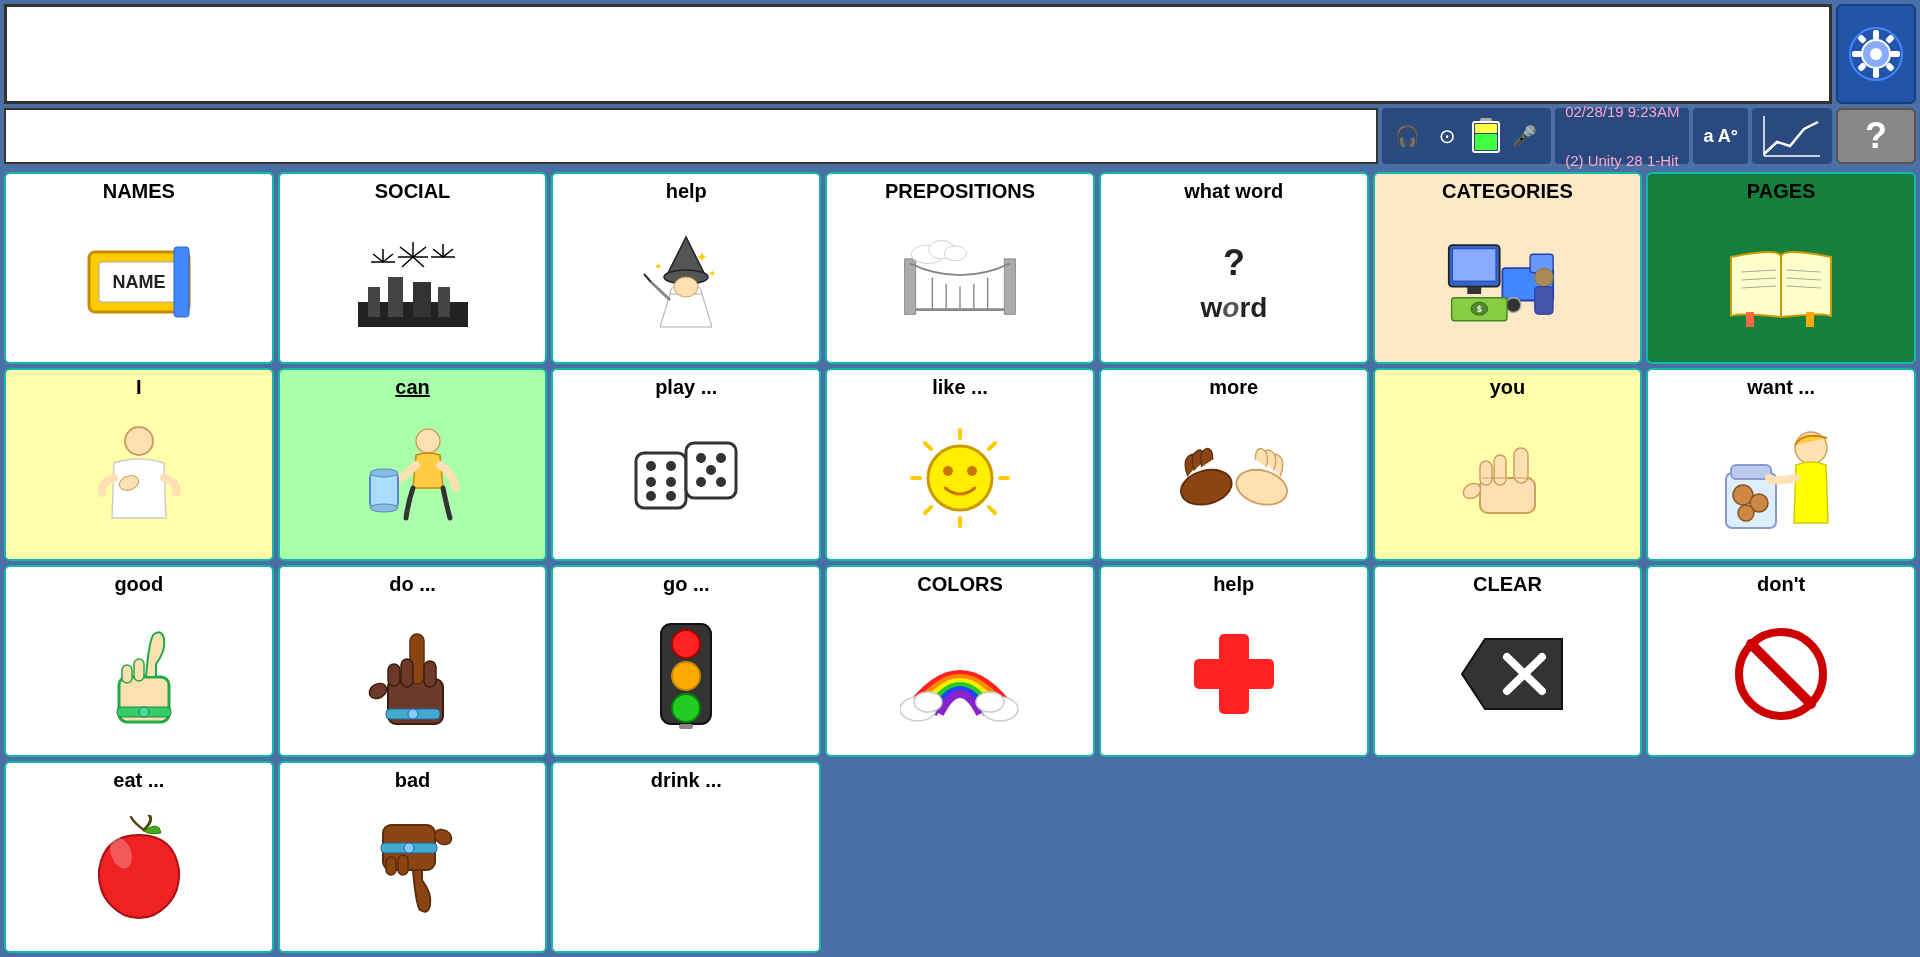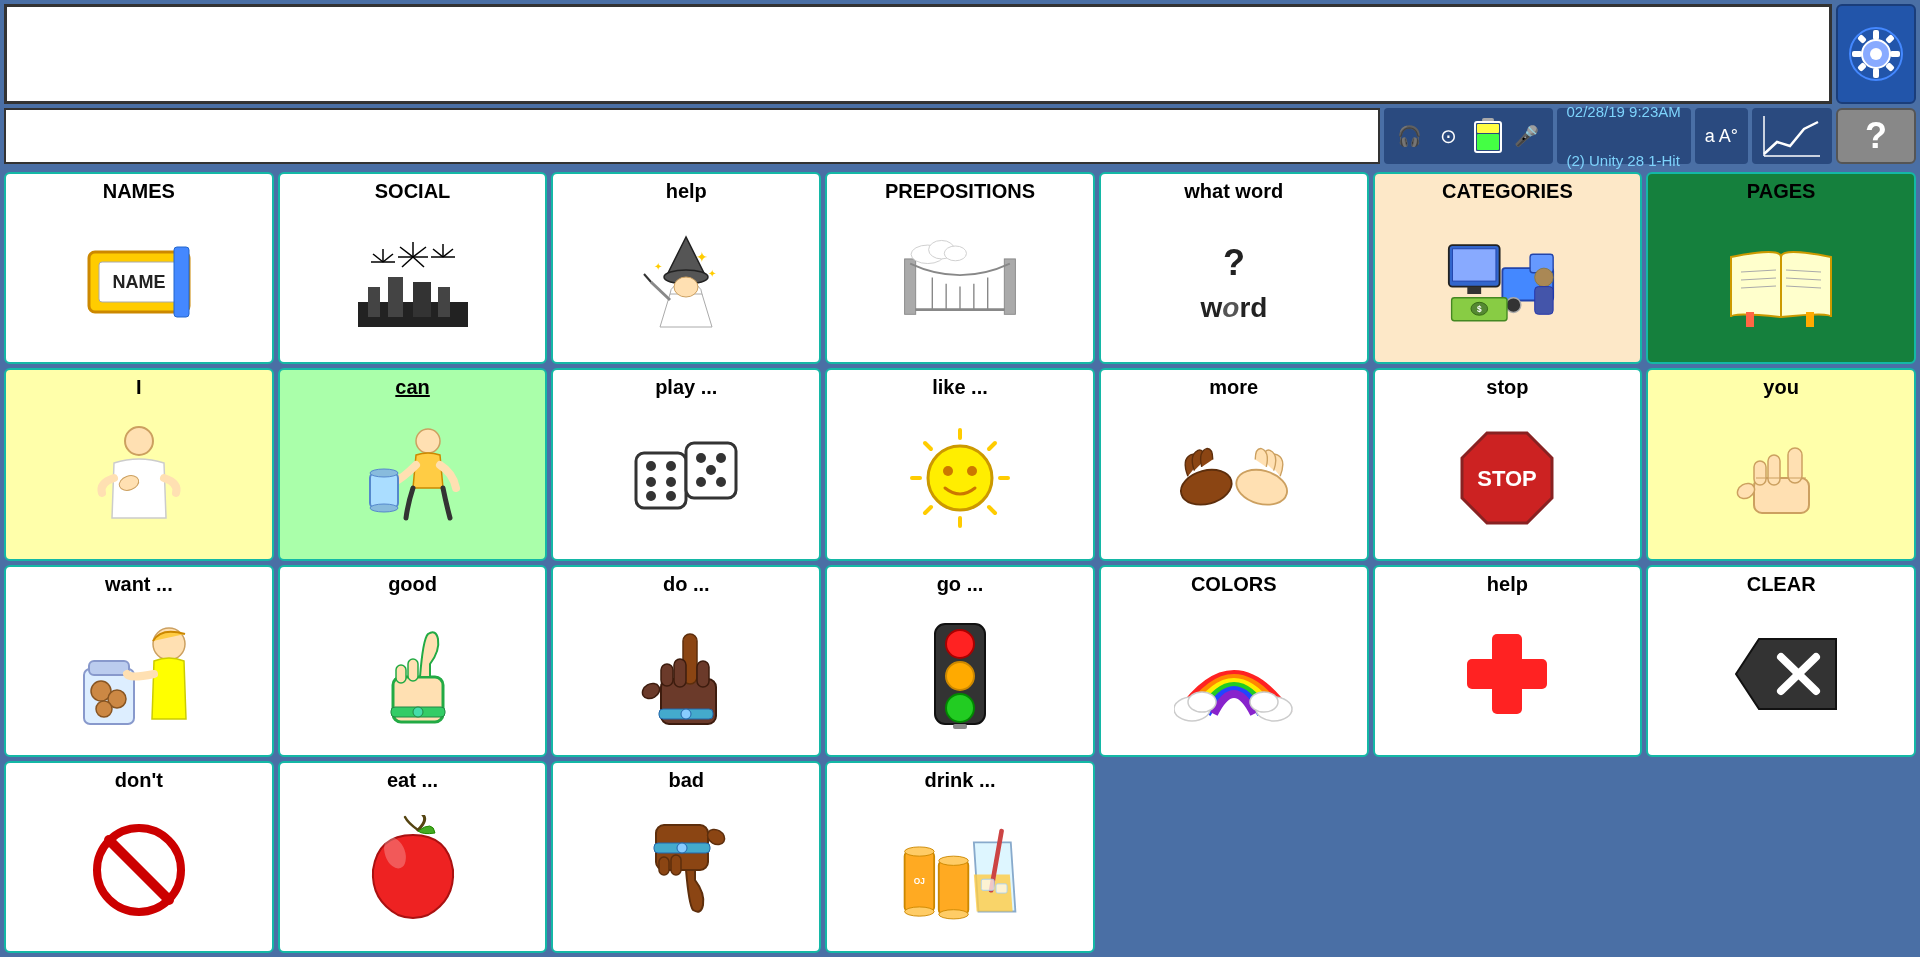--- a/index.html
+++ b/index.html
@@ -72,41 +72,41 @@
       height: 36px;
       display: flex;
       align-items: center;
       justify-content: center;
       color: white;
       font-size: 20px;
     }
 
     .datetime-block {
       background: #2a4a7f;
-      color: #7dd3fc;
+      color: #f9a8d4;
       font-size: 15px;
       padding: 4px 10px;
       display: flex;
       flex-direction: column;
       justify-content: center;
       border-radius: 4px;
       line-height: 1.4;
       gap: 28px;
     }
 
     .font-size-block {
       background: #2a4a7f;
       color: white;
       font-size: 18px;
       padding: 4px 10px;
       display: flex;
       align-items: center;
       justify-content: center;
       border-radius: 4px;
-      font-weight: normal;
+      font-weight: bold;
     }
 
     .graph-block {
       background: #2a4a7f;
       padding: 4px 8px;
       display: flex;
       align-items: center;
       justify-content: center;
       border-radius: 4px;
       width: 80px;
@@ -493,30 +493,20 @@
         <path d="M30,28 Q26,11 36,8 Q42,8 42,20" fill="#8B4513" stroke="#5D2E0C" stroke-width="1.5"></path>
 
         <ellipse cx="95" cy="50" rx="28" ry="18" fill="#ffe0b2" stroke="#cca060" stroke-width="2" transform="rotate(15,95,50)"></ellipse>
         <path d="M115,38 Q122,20 112,15 Q105,12 102,22" fill="#ffe0b2" stroke="#cca060" stroke-width="1.5"></path>
         <path d="M108,32 Q114,15 104,10 Q98,8 96,20" fill="#ffe0b2" stroke="#cca060" stroke-width="1.5"></path>
         <path d="M100,28 Q104,11 94,8 Q88,8 88,20" fill="#ffe0b2" stroke="#cca060" stroke-width="1.5"></path>
       </svg>
     </div>
   </div>
 
-  <div class="cell">
-    <div class="label-top">stop</div>
-    <div class="cell-img-area">
-
-      <svg width="100" height="100" viewBox="0 0 100 100">
-        <polygon points="30,5 70,5 95,30 95,70 70,95 30,95 5,70 5,30" fill="#cc2222" stroke="#882222" stroke-width="3"></polygon>
-        <text x="50" y="58" text-anchor="middle" font-size="22" font-weight="bold" fill="white">STOP</text>
-      </svg>
-    </div>
-  </div>
 
   <div class="cell cell-yellow">
     <div class="label-top">you</div>
     <div class="cell-img-area">
       <svg width="90" height="110" viewBox="0 0 90 110">
 
         <rect x="18" y="55" width="55" height="35" rx="8" fill="#ffe0b2" stroke="#cca060" stroke-width="2"></rect>
 
         <rect x="52" y="25" width="14" height="35" rx="7" fill="#ffe0b2" stroke="#cca060" stroke-width="1.5"></rect>
 
@@ -697,39 +687,17 @@
         <rect x="13" y="28" width="56" height="10" rx="4" fill="#44aacc" stroke="#2266aa" stroke-width="1"></rect>
         <circle cx="41" cy="33" r="5" fill="#88ccff" stroke="#2266aa" stroke-width="1"></circle>
 
         <ellipse cx="75" cy="22" rx="9" ry="7" fill="#8B4513" stroke="#5D2E0C" stroke-width="1.5" transform="rotate(30,75,22)"></ellipse>
       </svg>
     </div>
   </div>
 
   <div class="cell">
     <div class="label-top">drink ...</div>
-    <div class="cell-img-area">
-
-      <svg width="130" height="100" viewBox="0 0 130 100">
-
-        <rect x="5" y="30" width="32" height="65" rx="5" fill="#ffaa22" stroke="#cc8800" stroke-width="2"></rect>
-        <ellipse cx="21" cy="30" rx="16" ry="5" fill="#ffcc66" stroke="#cc8800" stroke-width="1"></ellipse>
-        <ellipse cx="21" cy="95" rx="16" ry="5" fill="#ffcc66" stroke="#cc8800" stroke-width="1"></ellipse>
-        <text x="21" y="65" text-anchor="middle" font-size="9" fill="white" font-weight="bold">OJ</text>
-
-        <rect x="42" y="40" width="32" height="58" rx="5" fill="#ffaa22" stroke="#cc8800" stroke-width="2"></rect>
-        <ellipse cx="58" cy="40" rx="16" ry="5" fill="#ffcc66" stroke="#cc8800" stroke-width="1"></ellipse>
-        <ellipse cx="58" cy="98" rx="16" ry="5" fill="#ffcc66" stroke="#cc8800" stroke-width="1"></ellipse>
-
-        <path d="M80,20 L85,95 L125,95 L120,20 Z" fill="rgba(200,240,255,0.6)" stroke="#88aacc" stroke-width="2"></path>
-        <path d="M80,55 L83,95 L122,95 L119,55 Z" fill="#ffcc44" opacity="0.8"></path>
-
-        <rect x="108" y="5" width="5" height="70" rx="2" fill="#cc4444" transform="rotate(10,108,5)"></rect>
-
-        <rect x="88" y="60" width="14" height="12" rx="2" fill="rgba(255,255,255,0.7)" stroke="#aad0ee" stroke-width="1"></rect>
-        <rect x="104" y="65" width="12" height="10" rx="2" fill="rgba(255,255,255,0.7)" stroke="#aad0ee" stroke-width="1"></rect>
-      </svg>
-    </div>
   </div>
 
 
 
 </div>
 
 </body></html>

